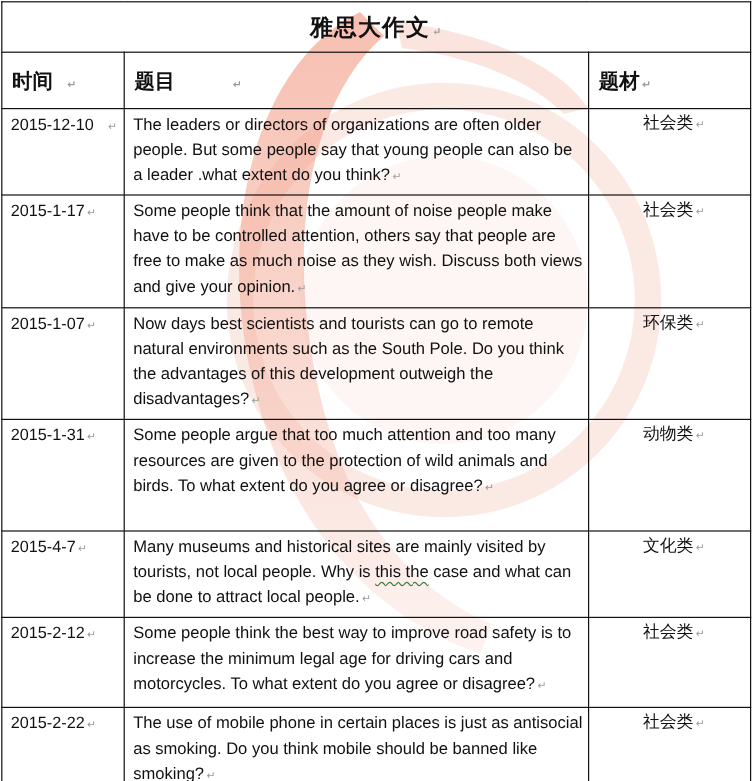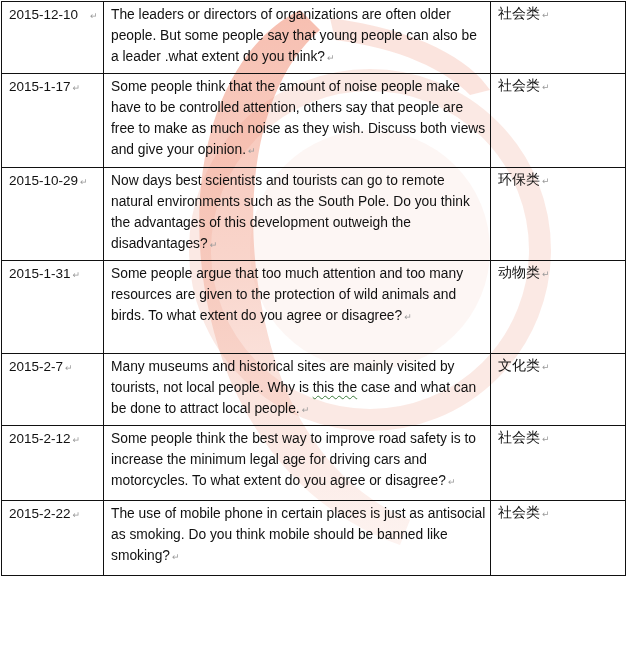--- a/index.html
+++ b/index.html
@@ -8,21 +8,21 @@
   .watermark { position: absolute; left: 0; top: 0; width: 627px; height: 651px; z-index: 0; pointer-events: none; }
   table.doc { position: absolute; left: 1px; top: 1px; width: 624px; border-collapse: collapse;
               table-layout: fixed; z-index: 1; background: transparent; }
   table.doc td, table.doc th { border: 1.5px solid #111; vertical-align: top; padding: 0; }
   .title-cell { height: 41px; text-align: center; vertical-align: middle !important;
                 font-family: "DejaVu Serif", "Liberation Serif", serif; font-weight: bold; font-size: 19px; letter-spacing: 1px; }
   .head-cell { height: 46px; vertical-align: middle !important; font-weight: bold; font-size: 17px;
                padding-left: 8px !important; text-align: left; }
   .date-cell { font-family: "Liberation Sans", sans-serif; font-size: 13.5px; padding: 5px 0 0 7px !important; }
   .topic-cell { font-family: Liberation Sans, sans-serif; font-size: 13.8px; line-height: 21px; padding: 2px 4px 4px 7px !important; }
-  .cat-cell { font-size: 14px; padding: 3px 0 0 7px !important; }
+  .cat-cell { font-size: 14px; padding: 3px 0 0 7px !important; text-align: center; }
   .mark { color: #9a9a9a; font-size: 9px; margin-left: 2px; }
   .mark-wide { margin-left: 12px; }
   .squiggle { text-decoration: underline wavy #3a7a3a; text-decoration-thickness: 1px; text-underline-offset: 3px; }
 </style>
 </head>
 <body>
 
 <svg class="watermark" viewBox="0 0 627 651" xmlns="http://www.w3.org/2000/svg">
   <defs>
     <linearGradient id="arcg" x1="0" y1="0" x2="0" y2="1">
@@ -40,47 +40,63 @@
   <path d="M330 18 C 420 30, 470 60, 490 90 L 470 95 C 445 70, 400 48, 335 40 Z" fill="#f3b1a0" fill-opacity="0.35"></path>
 </svg>
 
 <table class="doc">
   <colgroup>
     <col style="width:102px">
     <col style="width:387px">
     <col style="width:135px">
   </colgroup>
   <tbody>
+      <tr>
+    <td class="title-cell" colspan="3">
+      <span>雅思大作文</span><span class="mark">↵</span>
+    </td>
+  </tr>
+  <tr>
+    <td class="head-cell">
+      <span>时间</span><span class="mark mark-wide">↵</span>
+    </td>
+    <td class="head-cell">
+      <span>题目</span><span class="mark" style="margin-left:48px">↵</span>
+    </td>
+    <td class="head-cell">
+      <span>题材</span><span class="mark">↵</span>
+    </td>
+  </tr>
 
   <tr style="height:67px">
     <td class="date-cell"><span>2015-12-10</span><span class="mark mark-wide">↵</span></td>
     <td class="topic-cell"><span>The leaders or directors of organizations are often older people. But some people say that young people can also be a leader .what extent do you think?</span><span class="mark">↵</span></td>
     <td class="cat-cell"><span>社会类</span><span class="mark">↵</span></td>
   </tr>
 
   <tr style="height:94px">
     <td class="date-cell"><span>2015-1-17</span><span class="mark">↵</span></td>
     <td class="topic-cell"><span>Some people think that the amount of noise people make have to be controlled attention, others say that people are free to make as much noise as they wish. Discuss both views and give your opinion.</span><span class="mark">↵</span></td>
     <td class="cat-cell"><span>社会类</span><span class="mark">↵</span></td>
   </tr>
 
   <tr style="height:86px">
-    <td class="date-cell"><span>2015-10-29</span><span class="mark">↵</span></td>
+    <td class="date-cell"><span>2015-1-07</span><span class="mark">↵</span></td>
     <td class="topic-cell"><span>Now days best scientists and tourists can go to remote natural environments such as the South Pole. Do you think the advantages of this development outweigh the disadvantages?</span><span class="mark">↵</span></td>
     <td class="cat-cell"><span>环保类</span><span class="mark">↵</span></td>
   </tr>
 
   <tr style="height:93px">
     <td class="date-cell"><span>2015-1-31</span><span class="mark">↵</span></td>
     <td class="topic-cell"><span>Some people argue that too much attention and too many resources are given to the protection of wild animals and birds. To what extent do you agree or disagree?</span><span class="mark">↵</span></td>
     <td class="cat-cell"><span>动物类</span><span class="mark">↵</span></td>
   </tr>
 
   <tr style="height:67px">
-    <td class="date-cell"><span>2015-2-7</span><span class="mark">↵</span></td>
+    <td class="date-cell"><span>2015-4-7</span><span class="mark">↵</span></td>
     <td class="topic-cell"><span>Many museums and historical sites are mainly visited by tourists, not local people. Why is </span><span class="squiggle">this the</span><span> case and what can be done to attract local people.</span><span class="mark">↵</span></td>
     <td class="cat-cell"><span>文化类</span><span class="mark">↵</span></td>
   </tr>
 
   <tr style="height:75px">
     <td class="date-cell"><span>2015-2-12</span><span class="mark">↵</span></td>
     <td class="topic-cell"><span>Some people think the best way to improve road safety is to increase the minimum legal age for driving cars and motorcycles. To what extent do you agree or disagree?</span><span class="mark">↵</span></td>
     <td class="cat-cell"><span>社会类</span><span class="mark">↵</span></td>
   </tr>
 

